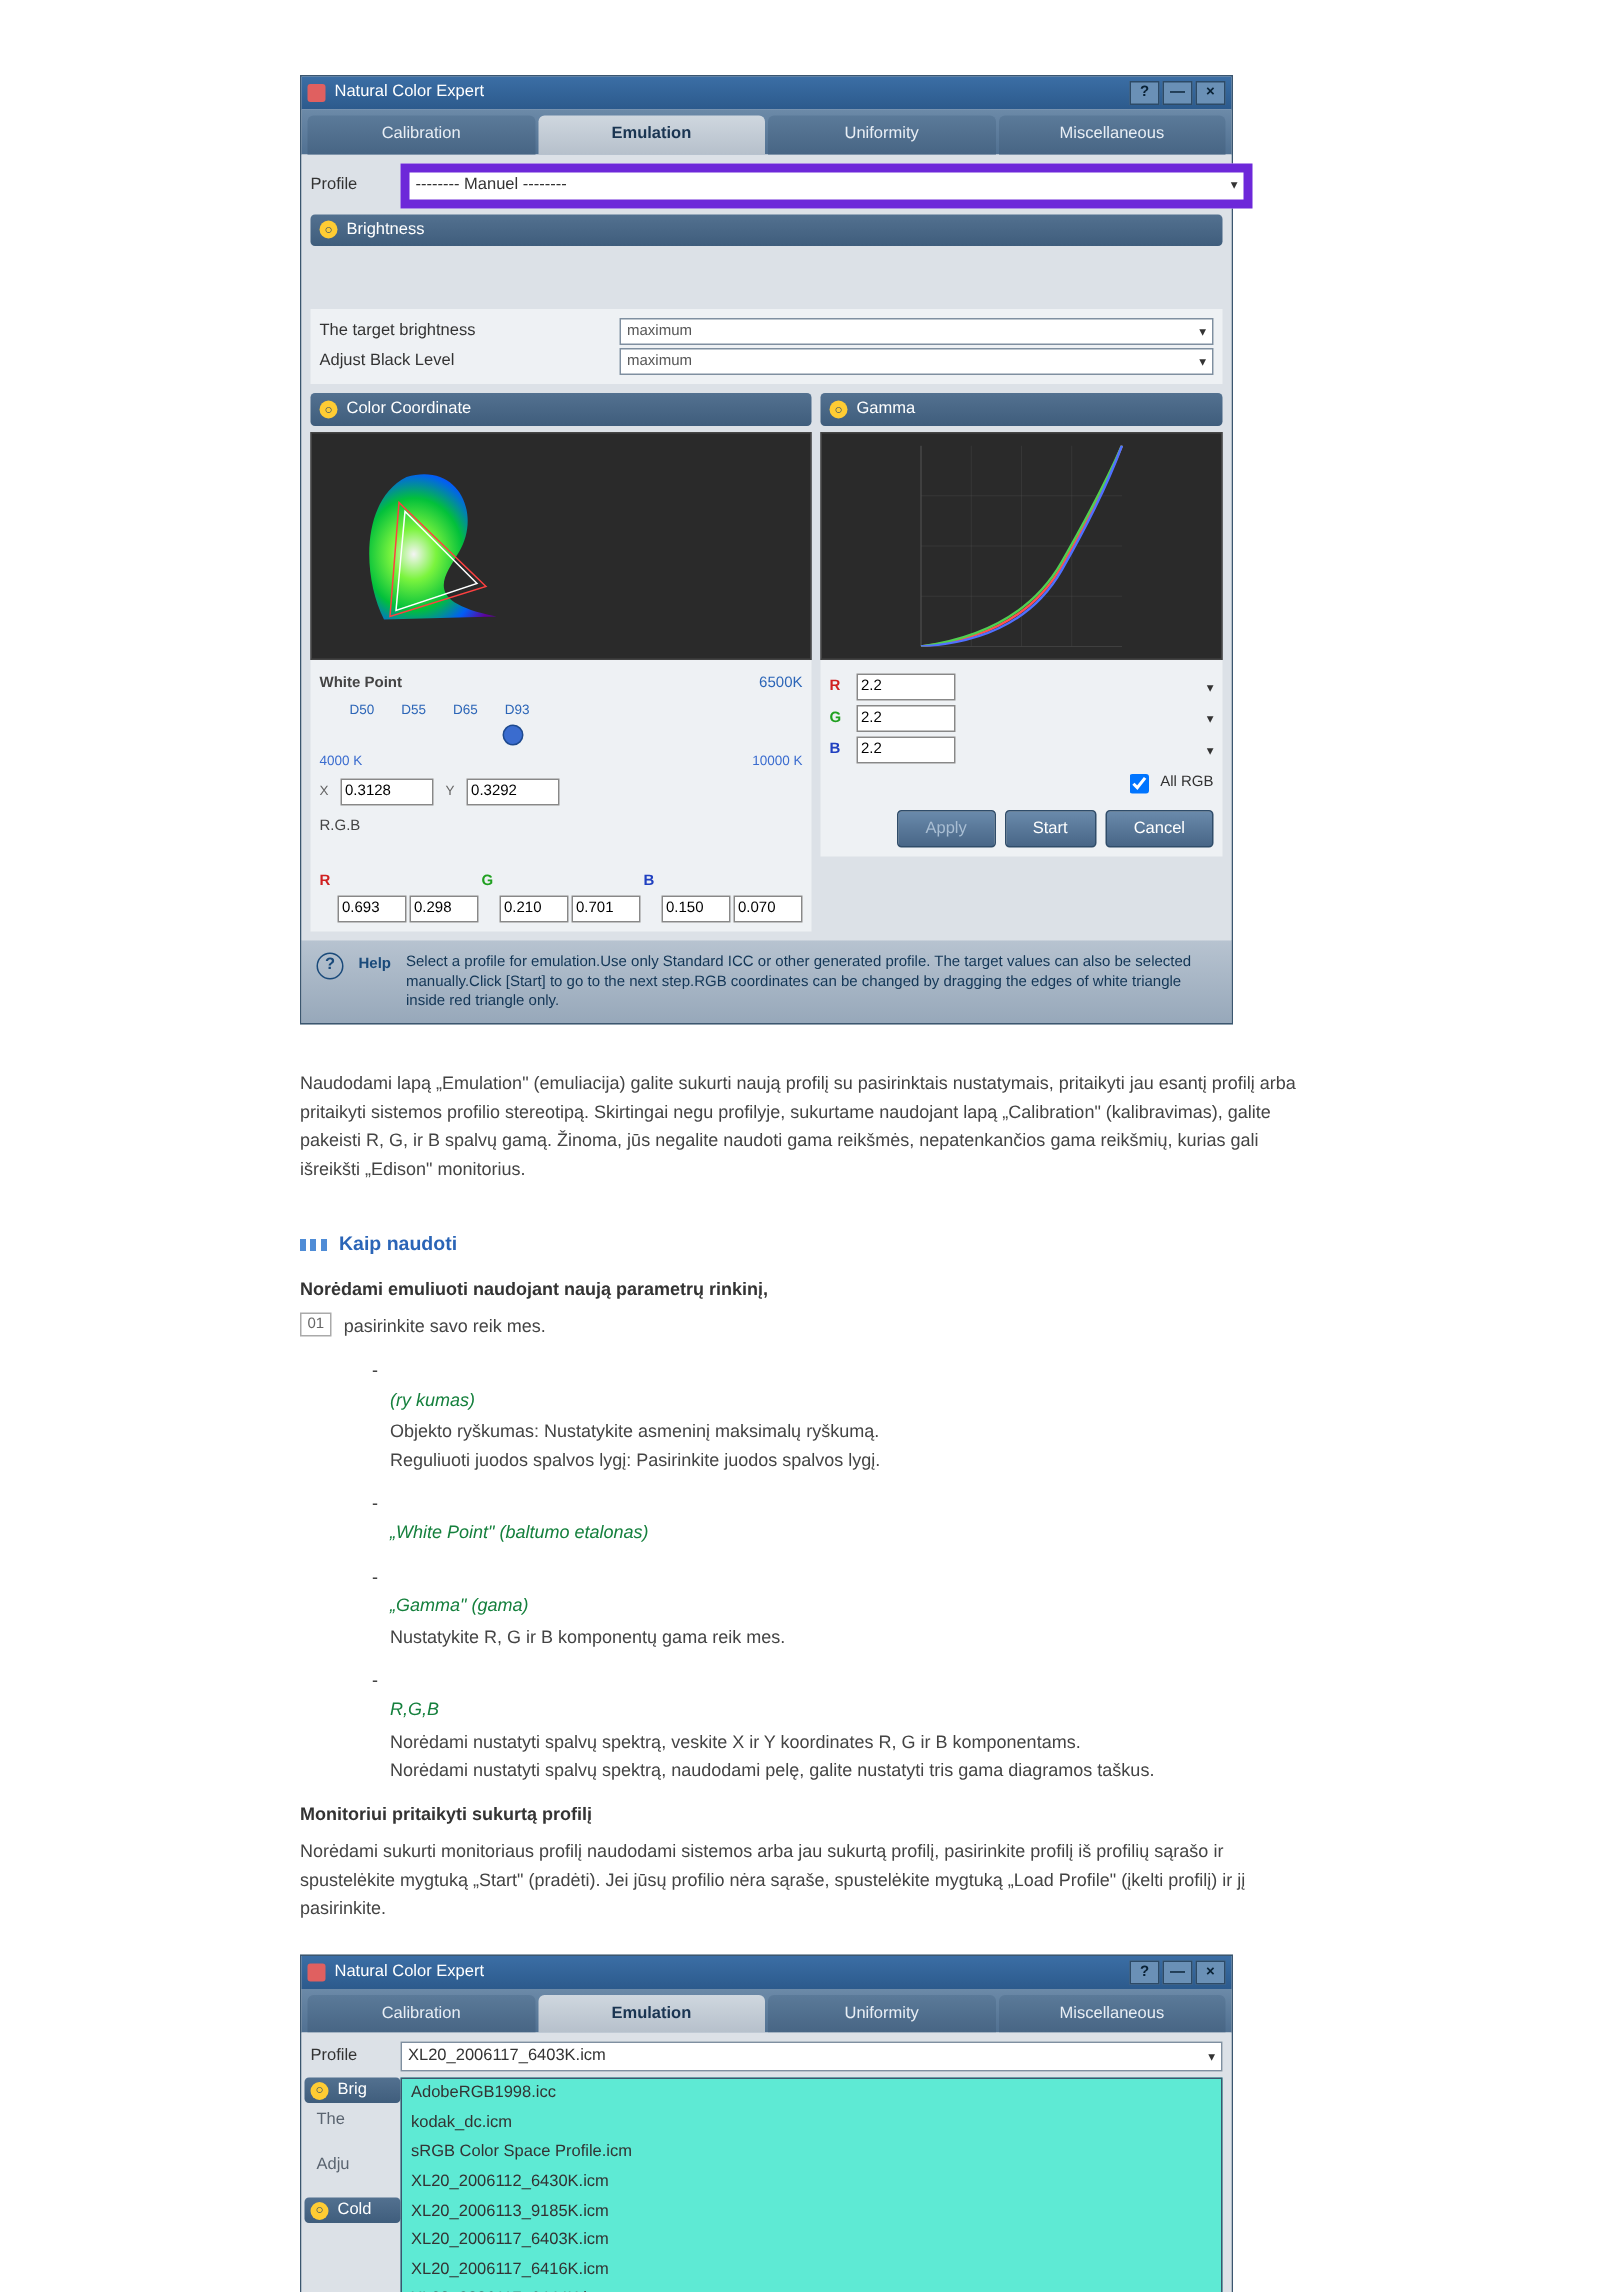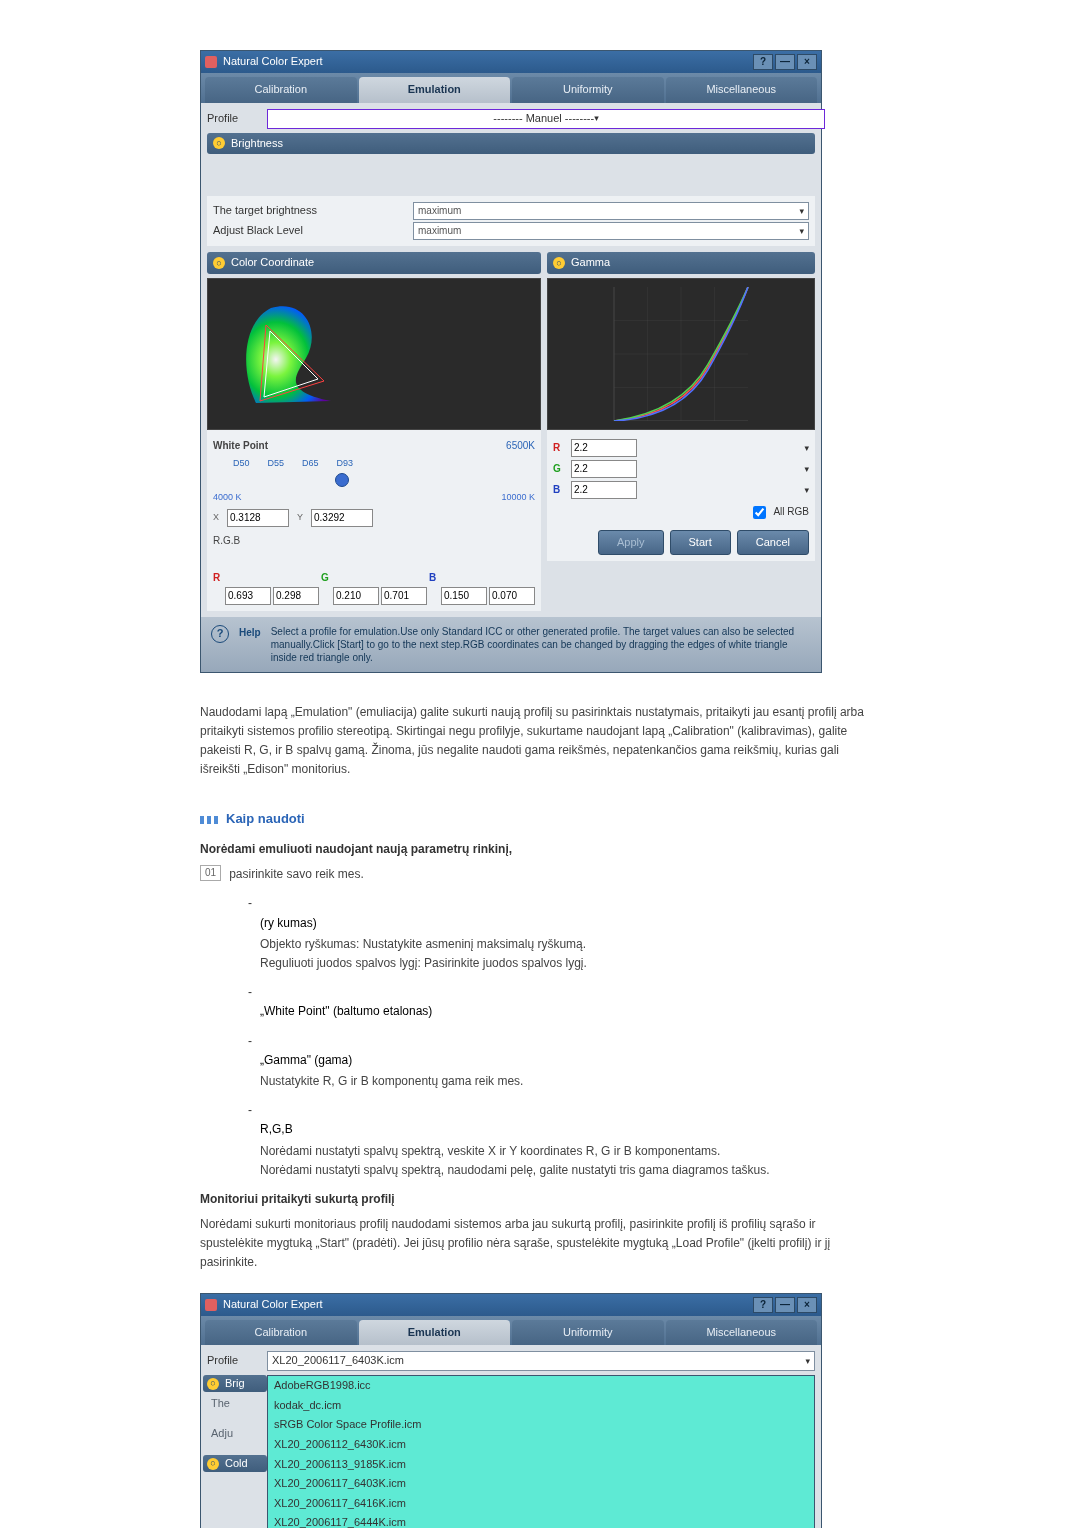--- a/index.html
+++ b/index.html
@@ -235,21 +235,21 @@
     color: #666;
     height: 14px;
     line-height: 14px;
   }
   ul.bul {
     margin: 4px 40px 10px 100px;
     padding: 0;
     list-style: none;
   }
   ul.bul > li { margin-bottom: 10px; }
-  ul.bul > li .bh { color:#000000; }
+  ul.bul > li .bh { color:#15803d;font-style:italic; }
   ul.bul > li .bd { color:#444; margin-top: 2px; }
   ul.bul > li::before {
     content: "- ";
     color: #333;
     margin-left: -12px;
   }
 
   .app-window.small .title-bar { height: 22px; }
   .dropdown-list {
     background: #5eead4; border: 1px solid #3b566f;
@@ -279,21 +279,21 @@
     <div class="tab-row">
       <div class="tab">Calibration</div>
       <div class="tab active">Emulation</div>
       <div class="tab">Uniformity</div>
       <div class="tab">Miscellaneous</div>
     </div>
     <div class="inner">
       <div class="row">
         <label>Profile</label>
         <div class="brow" style="flex:1;">
-          <div class="sel" style="width:100%; height:18px; border:1px solid #6d28d9; background:#fff; font-size:11px; padding:0 4px; display:flex; align-items:center; justify-content:center;">
+          <div class="sel" style="width:100%; height:18px; border:6px solid #6d28d9; background:#fff; font-size:11px; padding:0 4px; display:flex; align-items:center; justify-content:space-between;">
             <span>-------- Manuel --------</span>
             <span style="font-size:9px;">▾</span>
           </div>
         </div>
       </div>
 
       <div class="section-hdr">
         <span class="oicon">○</span>
         <span>Brightness</span>
       </div>

